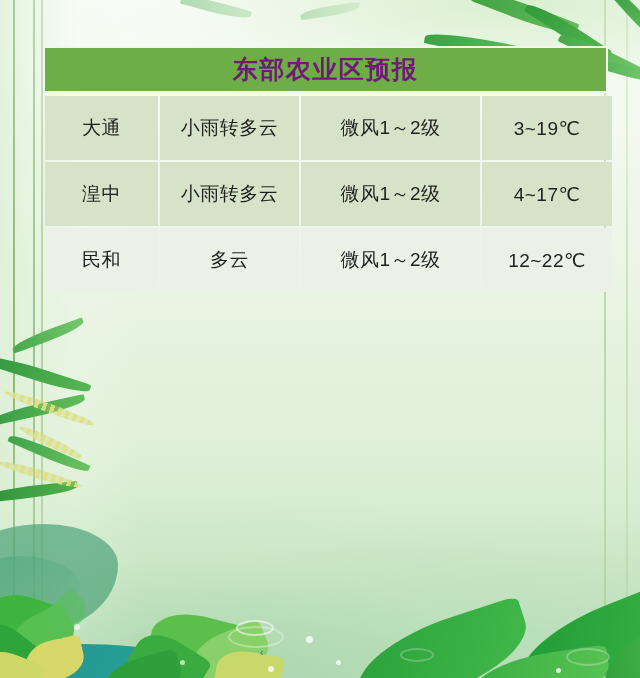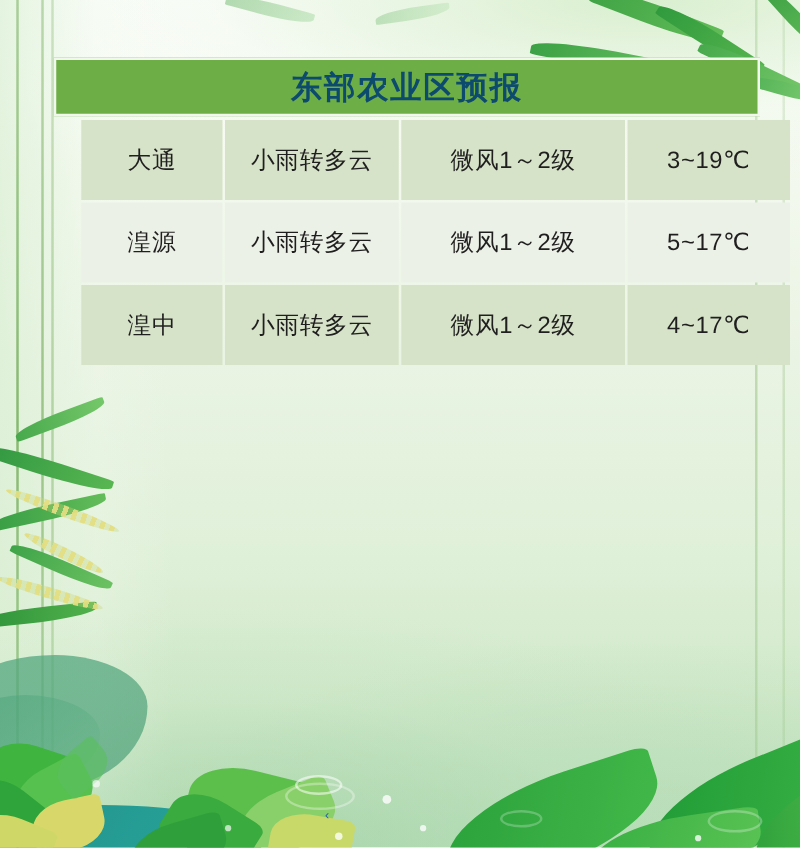--- a/index.html
+++ b/index.html
@@ -194,38 +194,37 @@
   .table-wrap {
     position: absolute;
     left: 43px;
     top: 46px;
     width: 565px;
   }
 
   .table-title {
     height: 47px;
     background: #6eae46;
-    color: #0c4a6e;
+    color: #701a75;
     font-size: 25px;
     font-weight: bold;
     letter-spacing: 1.5px;
     display: flex;
     align-items: center;
     justify-content: center;
     border: 2px solid rgba(255,255,255,0.9);
     box-sizing: border-box;
   }
 
   table.forecast {
     width: 565px;
     border-collapse: separate;
     border-spacing: 2px;
     margin-top: 1px;
     table-layout: fixed;
-    padding-left: 20px;
   }
   table.forecast td {
     height: 62px;
     text-align: center;
     vertical-align: middle;
     font-size: 19px;
     color: #1f1f1f;
     letter-spacing: 0.5px;
   }
   tr.row-a td { background: #d7e3c8; }
@@ -317,28 +316,28 @@
           <col class="c-wind">
           <col class="c-temp">
       </colgroup>
       <tbody>
         <tr class="row-a">
           <td>大通</td>
           <td>小雨转多云</td>
           <td>微风1～2级</td>
           <td>3~19℃</td>
         </tr>
-        <tr class="row-b">
-          <td>湟源</td>
-          <td>小雨转多云</td>
-          <td>微风1～2级</td>
-          <td>5~17℃</td>
-        </tr>
         <tr class="row-a">
           <td>湟中</td>
           <td>小雨转多云</td>
           <td>微风1～2级</td>
           <td>4~17℃</td>
         </tr>
+        <tr class="row-b">
+          <td>民和</td>
+          <td>多云</td>
+          <td>微风1～2级</td>
+          <td>12~22℃</td>
+        </tr>
       </tbody>
     </table>
   </div>
 </div>
 
 </body></html>

